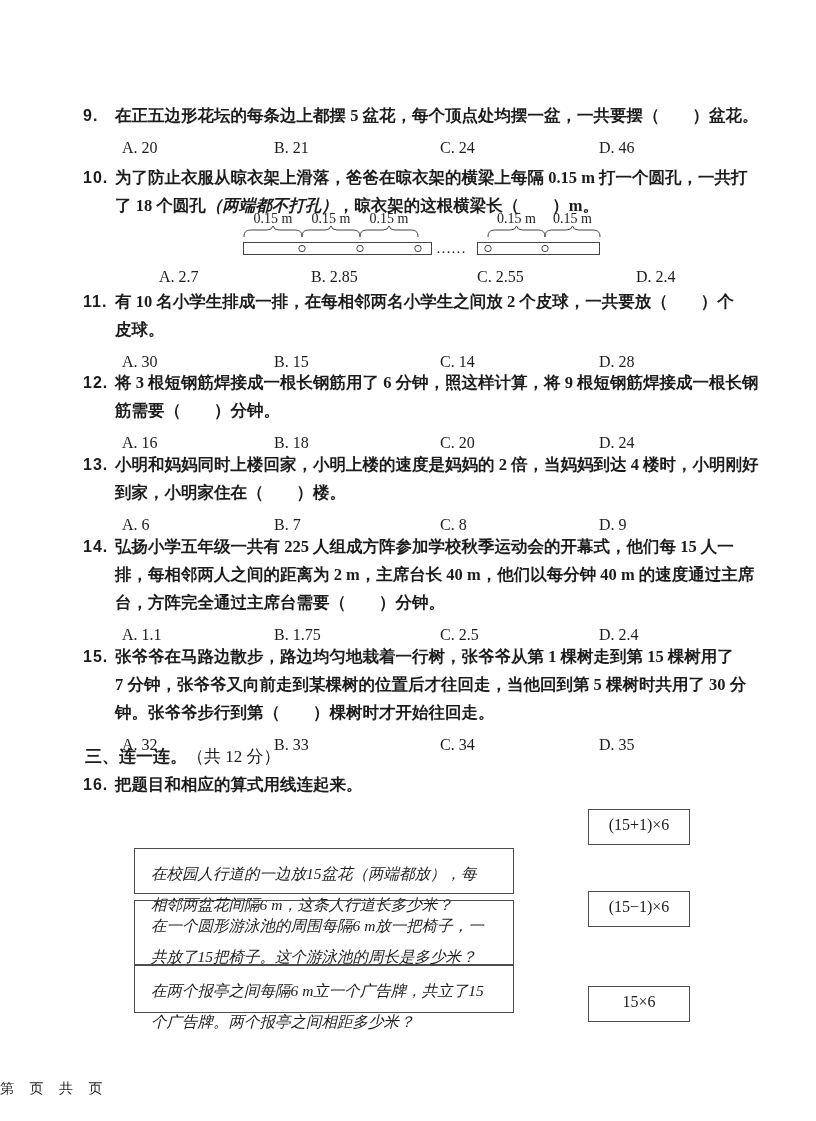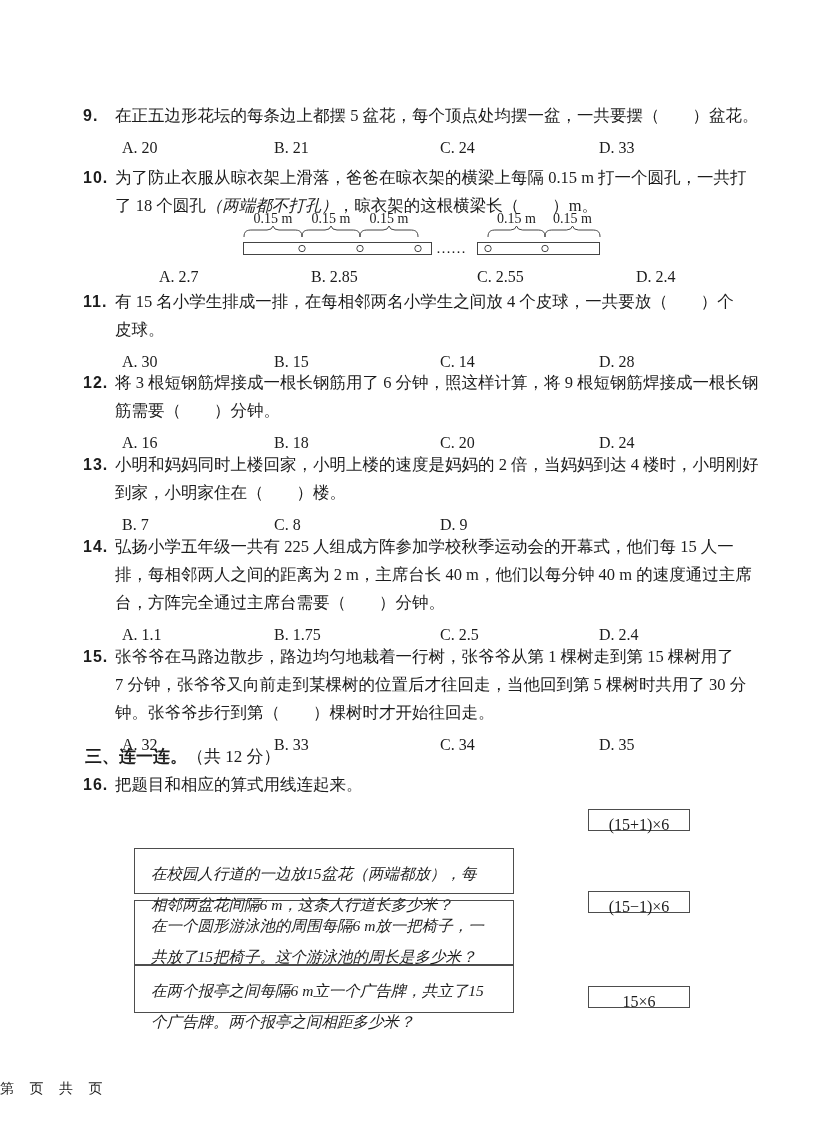--- a/index.html
+++ b/index.html
@@ -6,59 +6,59 @@
   .page{
     position:relative;width:816px;height:1121px;background:#ffffff;
     font-family:"Liberation Serif",serif;color:#1c1c1c;overflow:hidden;
   }
   .q{position:absolute;left:85px;width:660px;}
   .qnum{
     position:absolute;left:-2px;top:0;
     font-family:"Liberation Sans",sans-serif;font-weight:700;
     font-size:16px;line-height:28px;letter-spacing:1px;
   }
-  .qline{margin-left:30px;line-height:28px;font-size:16.5px;white-space:nowrap;}
+  .qline{margin-left:30px;line-height:28px;font-size:16.5px;white-space:nowrap;font-weight:bold;}
   .kai{font-style:italic;}
   .opts{
     margin-left:37px;margin-top:4px;display:grid;
     grid-template-columns:152px 166px 159px auto;
     font-size:16px;line-height:28px;white-space:pre;
   }
   .sec-title{font-size:17px;line-height:28px;}
   .sec-bold{font-weight:700;}
   .diagram{position:absolute;left:158px;top:48px;}
   .diagram svg text{font-family:"Liberation Serif",serif;fill:#1c1c1c;}
   .q10-opts{position:absolute;left:37px;top:95px;width:620px;}
   .mbox{
     position:absolute;left:134px;width:380px;box-sizing:border-box;
     border:1px solid #4d4d4d;padding:9px 12px 0 16px;
     font-size:15.5px;line-height:31px;font-style:italic;white-space:nowrap;
   }
   .ebox{
-    position:absolute;left:588px;width:102px;height:22px;box-sizing:border-box;
+    position:absolute;left:588px;width:102px;height:36px;box-sizing:border-box;
     border:1px solid #4d4d4d;text-align:center;line-height:29px;font-size:16px;
   }
   .footer{
     position:absolute;top:1080px;left:0;width:100%;text-align:left;
     font-size:14px;letter-spacing:6px;white-space:pre;
   }
 </style>
 </head>
 <body>
 
 <div class="page">
 
   <div class="q" style="top:102px">
     <span class="qnum">9.</span>
     <div class="qline">在正五边形花坛的每条边上都摆 5 盆花，每个顶点处均摆一盆，一共要摆（　　）盆花。</div>
     <div class="opts">
       <span>A. 20</span>
       <span>B. 21</span>
       <span>C. 24</span>
-      <span>D. 33</span>
+      <span>D. 46</span>
     </div>
   </div>
 
   <div class="q" style="top:164px;height:130px">
     <span class="qnum">10.</span>
     <div class="qline">为了防止衣服从晾衣架上滑落，爸爸在晾衣架的横梁上每隔 0.15 m 打一个圆孔，一共打</div>
     <div class="qline"><span>了 18 个圆孔</span><span class="kai">（两端都不打孔）</span><span>，晾衣架的这根横梁长（　　）m。</span></div>
 
     <div class="diagram">
       <svg width="360" height="48" viewBox="0 0 360 48">
@@ -94,21 +94,21 @@
     <div class="opts q10-opts">
       <span>A. 2.7</span>
       <span>B. 2.85</span>
       <span>C. 2.55</span>
       <span>D. 2.4</span>
     </div>
   </div>
 
   <div class="q" style="top:288px">
     <span class="qnum">11.</span>
-    <div class="qline">有 15 名小学生排成一排，在每相邻两名小学生之间放 4 个皮球，一共要放（　　）个</div>
+    <div class="qline">有 10 名小学生排成一排，在每相邻两名小学生之间放 2 个皮球，一共要放（　　）个</div>
     <div class="qline">皮球。</div>
     <div class="opts">
       <span>A. 30</span>
       <span>B. 15</span>
       <span>C. 14</span>
       <span>D. 28</span>
     </div>
   </div>
 
   <div class="q" style="top:369px">
@@ -121,20 +121,21 @@
       <span>C. 20</span>
       <span>D. 24</span>
     </div>
   </div>
 
   <div class="q" style="top:451px">
     <span class="qnum">13.</span>
     <div class="qline">小明和妈妈同时上楼回家，小明上楼的速度是妈妈的 2 倍，当妈妈到达 4 楼时，小明刚好</div>
     <div class="qline">到家，小明家住在（　　）楼。</div>
     <div class="opts">
+      <span>A. 6</span>
       <span>B. 7</span>
       <span>C. 8</span>
       <span>D. 9</span>
     </div>
   </div>
 
   <div class="q" style="top:533px">
     <span class="qnum">14.</span>
     <div class="qline">弘扬小学五年级一共有 225 人组成方阵参加学校秋季运动会的开幕式，他们每 15 人一</div>
     <div class="qline">排，每相邻两人之间的距离为 2 m，主席台长 40 m，他们以每分钟 40 m 的速度通过主席</div>

